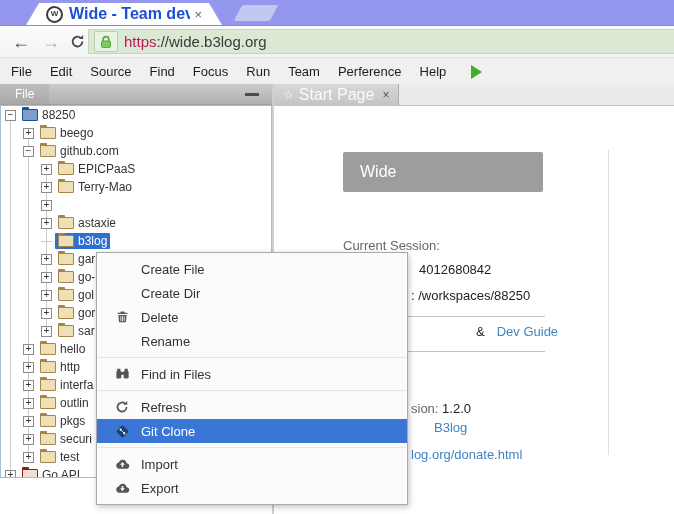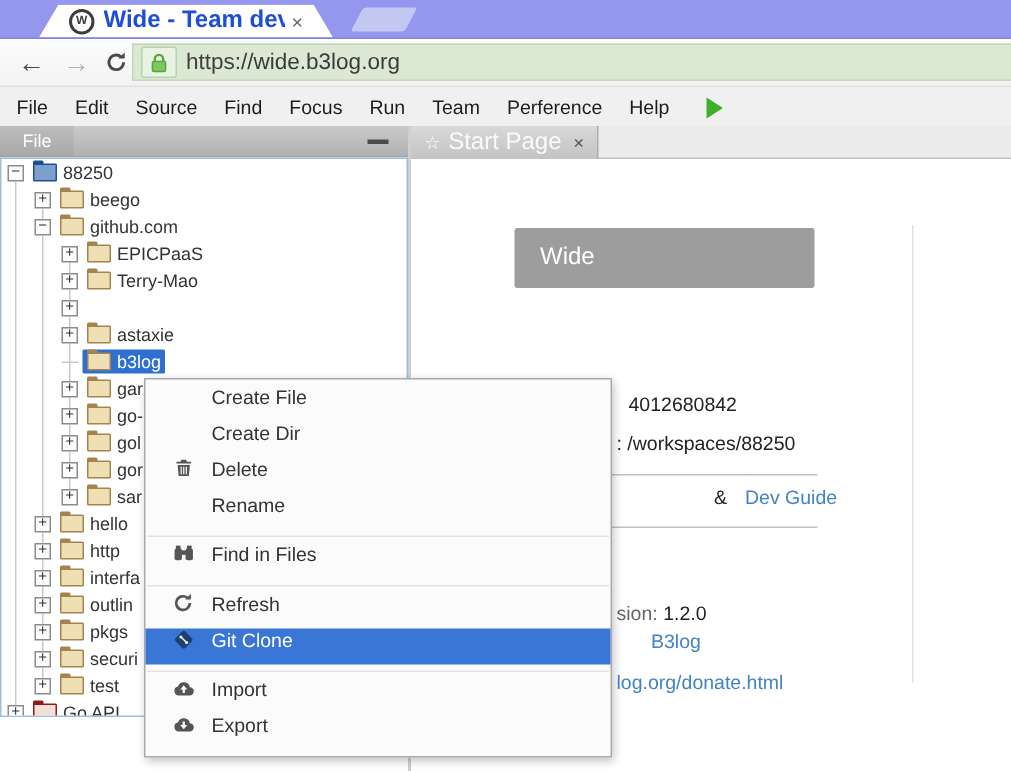--- a/index.html
+++ b/index.html
@@ -24,21 +24,21 @@
     background:linear-gradient(#fcfcfc,#f3f3f3);display:flex;align-items:center;}
   .nav{font-size:18px;line-height:1;margin-left:12px;}
   .nav.back{color:#4a4a4a;}
   .nav.fwd{color:#b3b3b3;}
   .nav.reload{margin-left:10px;display:flex;color:#4a4a4a;}
   .urlbar{position:absolute;left:88px;top:3px;right:0;height:25px;
     background:var(--urlgreen,#dbe9d4);border:1px solid #c3d6ba;border-right:none;
     display:flex;align-items:center;padding-left:5px;box-sizing:border-box;}
   .lock-chip{display:flex;align-items:center;justify-content:center;width:22px;height:19px;
     background:#e9f3e3;border:1px solid #b9d2ae;border-radius:2px;margin-right:6px;}
-  .url-scheme{font-size:15px;color:#404040;}
+  .url-scheme{font-size:15px;color:#be185d;}
   .url-rest{font-size:15px;color:#3a3a3a;}
 
   
   .menubar{position:absolute;left:0;top:57px;width:100%;height:27px;background:#f0f0f0;
     border-top:1px solid #e0e0e0;display:flex;align-items:center;}
   .mb-items{display:flex;align-items:center;padding-left:2px;}
   .mb-item{font-size:13px;color:#1d1d1d;padding:0 9px;cursor:default;}
   .play{width:0;height:0;border-left:11px solid var(--play,#3fae28);
     border-top:7px solid transparent;border-bottom:7px solid transparent;margin-left:16px;}
 
@@ -93,21 +93,21 @@
   .lab{color:#666;}
   .val{color:#222;}
   .link{color:var(--link,#4183c4);}
   .sp-hr{position:absolute;width:202px;height:1px;background:#c2c2c2;}
   .sp-vdiv{position:absolute;left:608px;top:150px;width:1px;height:305px;background:#e0e0e0;}
 
   
   .ctx{position:absolute;left:96px;top:252px;width:312px;background:#fbfbfb;
     border:1px solid #a9a9a9;box-shadow:1px 2px 6px rgba(0,0,0,.25);
     padding:4px 0;box-sizing:border-box;z-index:60;}
-  .cm-item{height:24px;display:flex;align-items:flex-start;padding-left:15px;font-size:13px;color:#333;}
+  .cm-item{height:24px;display:flex;align-items:center;padding-left:15px;font-size:13px;color:#333;}
   .cm-ico{width:20px;margin-right:9px;display:flex;align-items:center;justify-content:center;color:#555;flex:0 0 auto;}
   .cm-item.sel{background:var(--accent,#3a76d6);color:#fff;}
   .cm-item.sel .cm-ico{color:#1d3f70;}
   .cm-sep{height:1px;background:#e3e3e3;margin:4px 1px;}
 </style>
 </head>
 <body>
 
 <div class="stage">
 
@@ -321,20 +321,21 @@
       <span class="etab-star">☆</span>
       <span class="etab-label">Start Page</span>
       <span class="etab-close">×</span>
     </div>
   </div>
 
   <div class="startpage">
     <div class="sp-banner">Wide</div>
 
 
+    <div class="sp-line lab" style="left:343px;top:238px;">Current Session:</div>
 
     <div class="sp-line val" style="left:419px;top:262px;">4012680842</div>
 
     <div class="sp-line val" style="left:411px;top:288px;">: /workspaces/88250</div>
 
     <div class="sp-hr" style="left:343px;top:316px;"></div>
 
     <div class="sp-line" style="left:476px;top:324px;"><span class="val">&amp;</span><span style="display:inline-block;width:12px;"></span><span class="link">Dev Guide</span></div>
 
     <div class="sp-hr" style="left:343px;top:351px;"></div>

